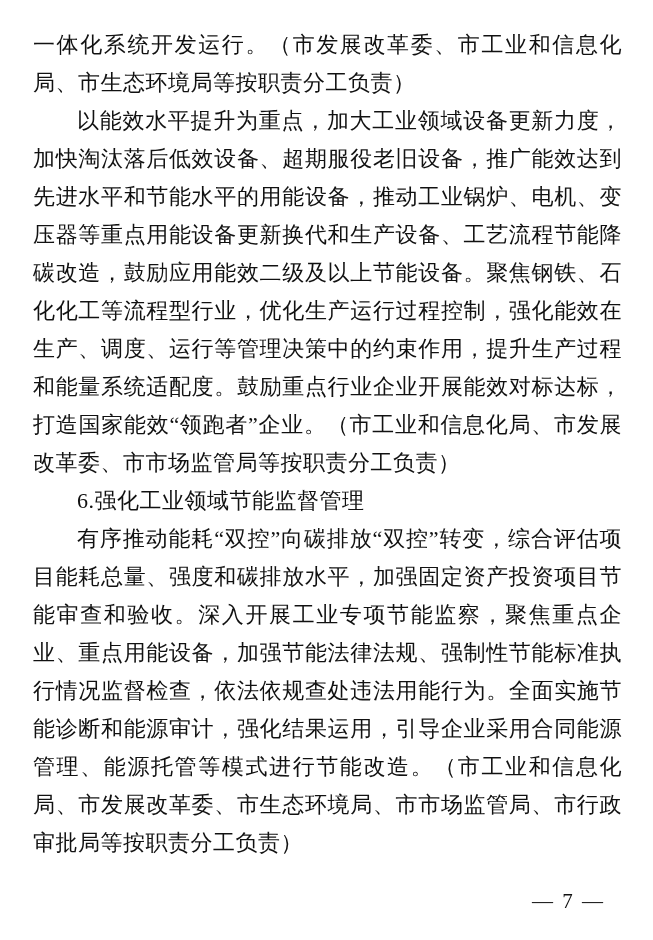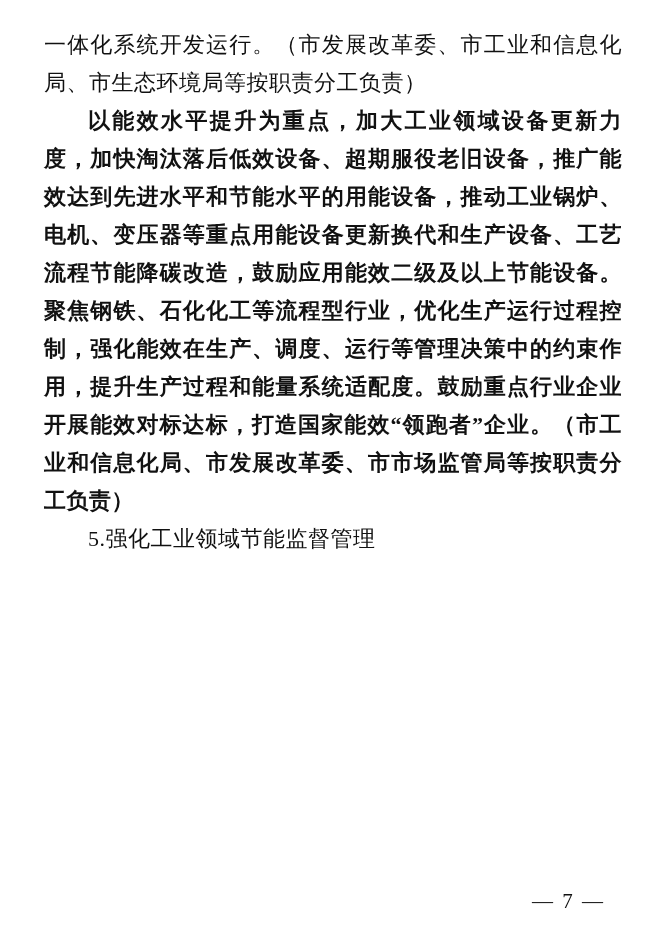--- a/index.html
+++ b/index.html
@@ -7,37 +7,36 @@
     padding: 0;
     background: #e8e8e8;
   }
   .page {
     position: relative;
     width: 653px;
     height: 940px;
     margin: 0 auto;
     background: #ffffff;
     box-sizing: border-box;
-    padding: 26px 31px 0 44px;
+    padding: 26px 31px 0 33px;
     overflow: hidden;
     font-family: "Liberation Serif", "DejaVu Serif", serif;
     color: #111111;
   }
   .doc-body p {
     margin: 0;
     font-size: 22px;
     line-height: 38px;
     text-align: justify;
     text-justify: inter-character;
     letter-spacing: 0.5px;
     word-break: break-all;
   }
   .doc-body p.indent {
     text-indent: 2em;
-    font-weight: bold;
   }
   .doc-body p.heading {
     text-indent: 2em;
     text-align: left;
   }
   .page-footer {
     position: absolute;
     top: 886px;
     right: 48px;
     font-size: 21px;
@@ -47,17 +46,18 @@
     font-family: "Liberation Serif", "DejaVu Serif", serif;
   }
 </style>
 </head>
 <body>
 
 <div class="page">
   <div class="doc-body">
     <p>一体化系统开发运行。（市发展改革委、市工业和信息化局、市生态环境局等按职责分工负责）</p>
     <p class="indent">以能效水平提升为重点，加大工业领域设备更新力度，加快淘汰落后低效设备、超期服役老旧设备，推广能效达到先进水平和节能水平的用能设备，推动工业锅炉、电机、变压器等重点用能设备更新换代和生产设备、工艺流程节能降碳改造，鼓励应用能效二级及以上节能设备。聚焦钢铁、石化化工等流程型行业，优化生产运行过程控制，强化能效在生产、调度、运行等管理决策中的约束作用，提升生产过程和能量系统适配度。鼓励重点行业企业开展能效对标达标，打造国家能效“领跑者”企业。（市工业和信息化局、市发展改革委、市市场监管局等按职责分工负责）</p>
-    <p class="heading">5.强化工业领域节能监督管理</p>
+    <p class="heading">6.强化工业领域节能监督管理</p>
+    <p class="indent">有序推动能耗“双控”向碳排放“双控”转变，综合评估项目能耗总量、强度和碳排放水平，加强固定资产投资项目节能审查和验收。深入开展工业专项节能监察，聚焦重点企业、重点用能设备，加强节能法律法规、强制性节能标准执行情况监督检查，依法依规查处违法用能行为。全面实施节能诊断和能源审计，强化结果运用，引导企业采用合同能源管理、能源托管等模式进行节能改造。（市工业和信息化局、市发展改革委、市生态环境局、市市场监管局、市行政审批局等按职责分工负责）</p>
   </div>
 
   <div class="page-footer">— 7 —</div>
 </div>
 
 </body></html>

